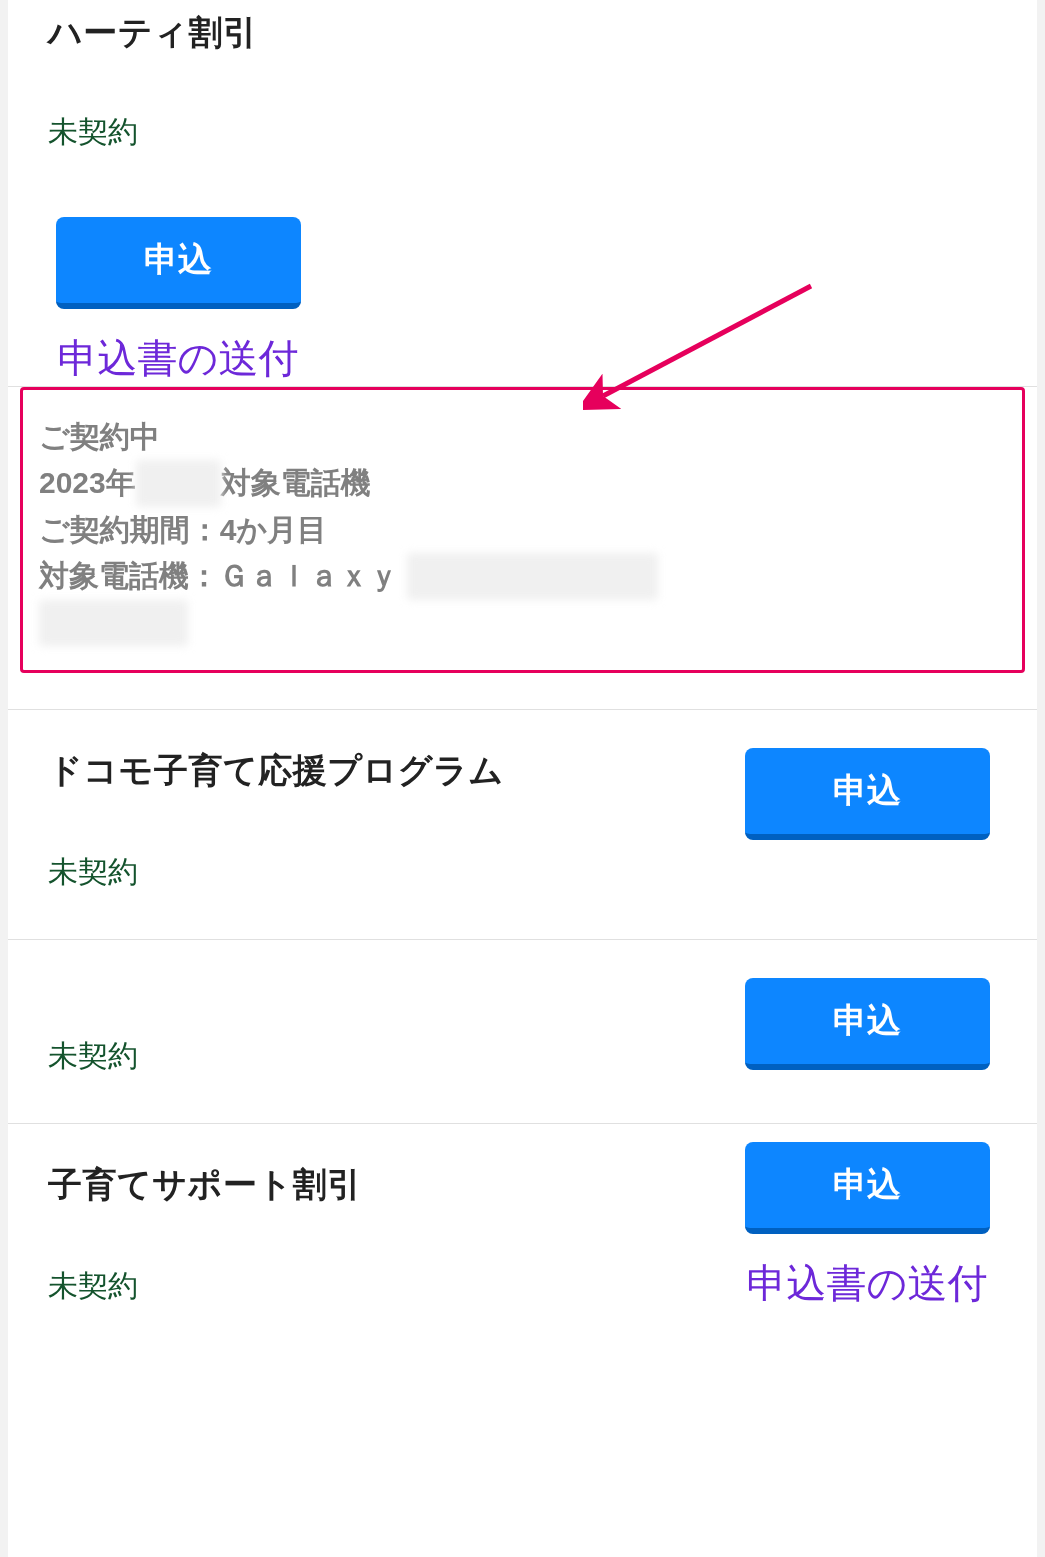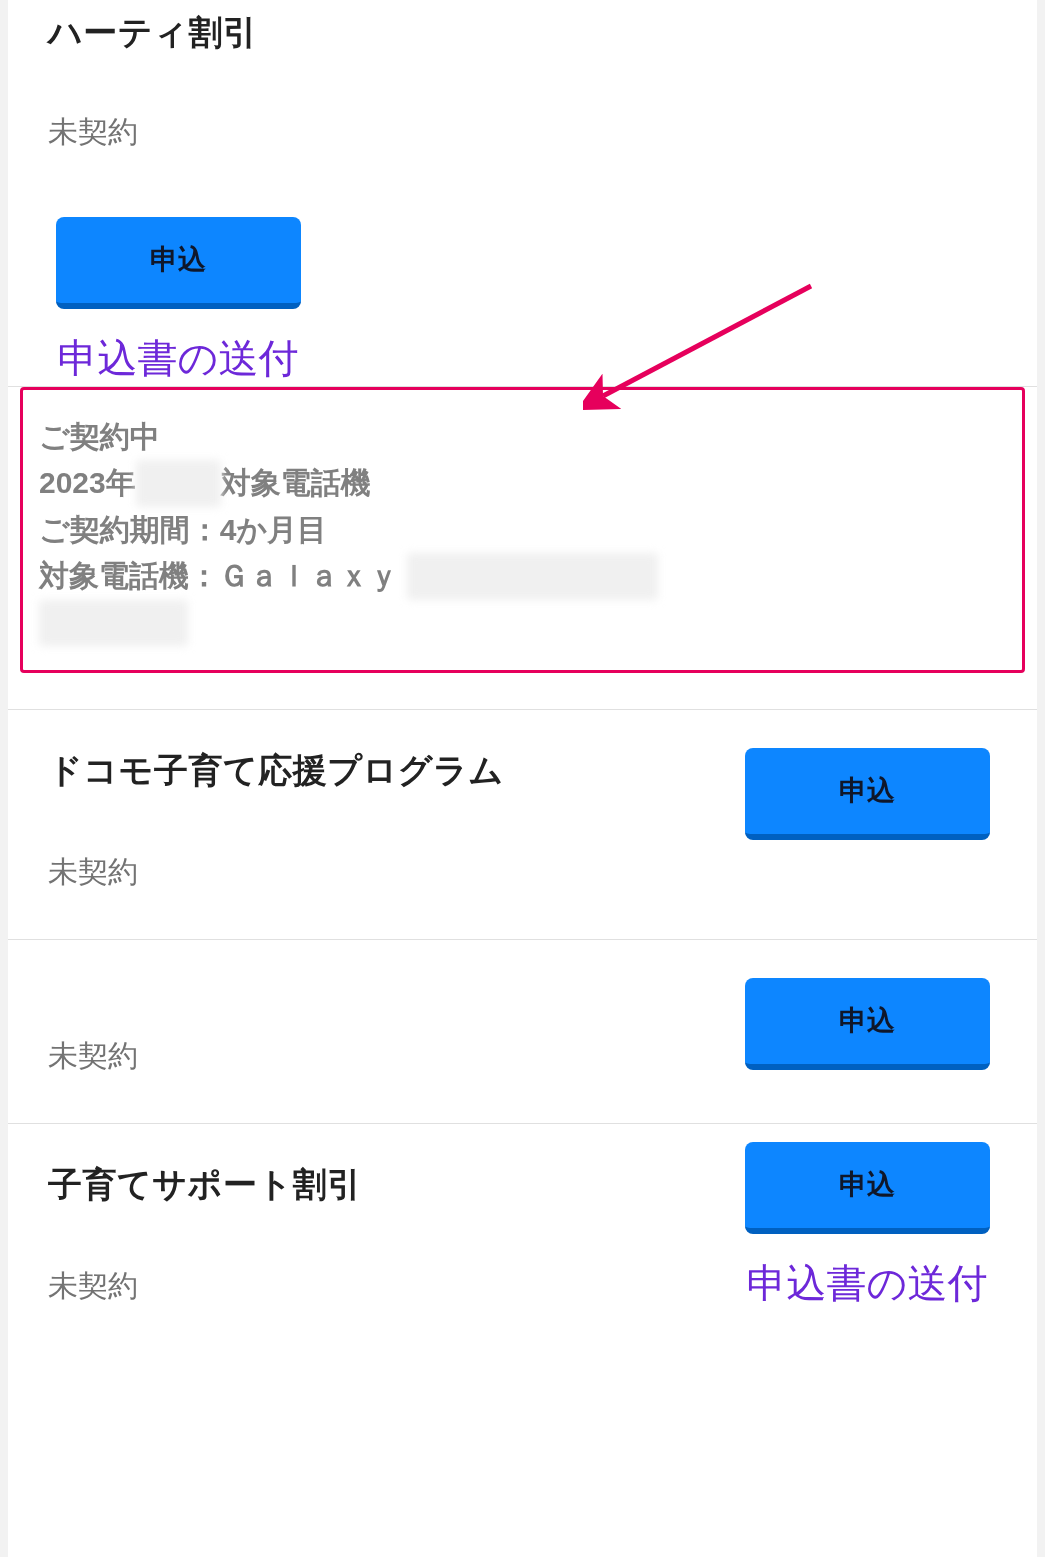--- a/index.html
+++ b/index.html
@@ -37,27 +37,27 @@
   }
   .title {
     font-size: 34px;
     font-weight: 700;
     color: #222;
     line-height: 1.35;
     letter-spacing: 0.5px;
   }
   .status {
     font-size: 30px;
-    color: #737373;
+    color: #14532d;
     margin-top: 60px;
   }
   .apply-btn {
     background: #0d86ff;
-    color: #0f172a;
-    font-size: 28px;
+    color: #ffffff;
+    font-size: 34px;
     font-weight: 700;
     border: none;
     border-bottom: 6px solid #0060c0;
     border-radius: 8px;
     width: 245px;
     height: 92px;
     cursor: pointer;
     display: flex;
     align-items: center;
     justify-content: center;

